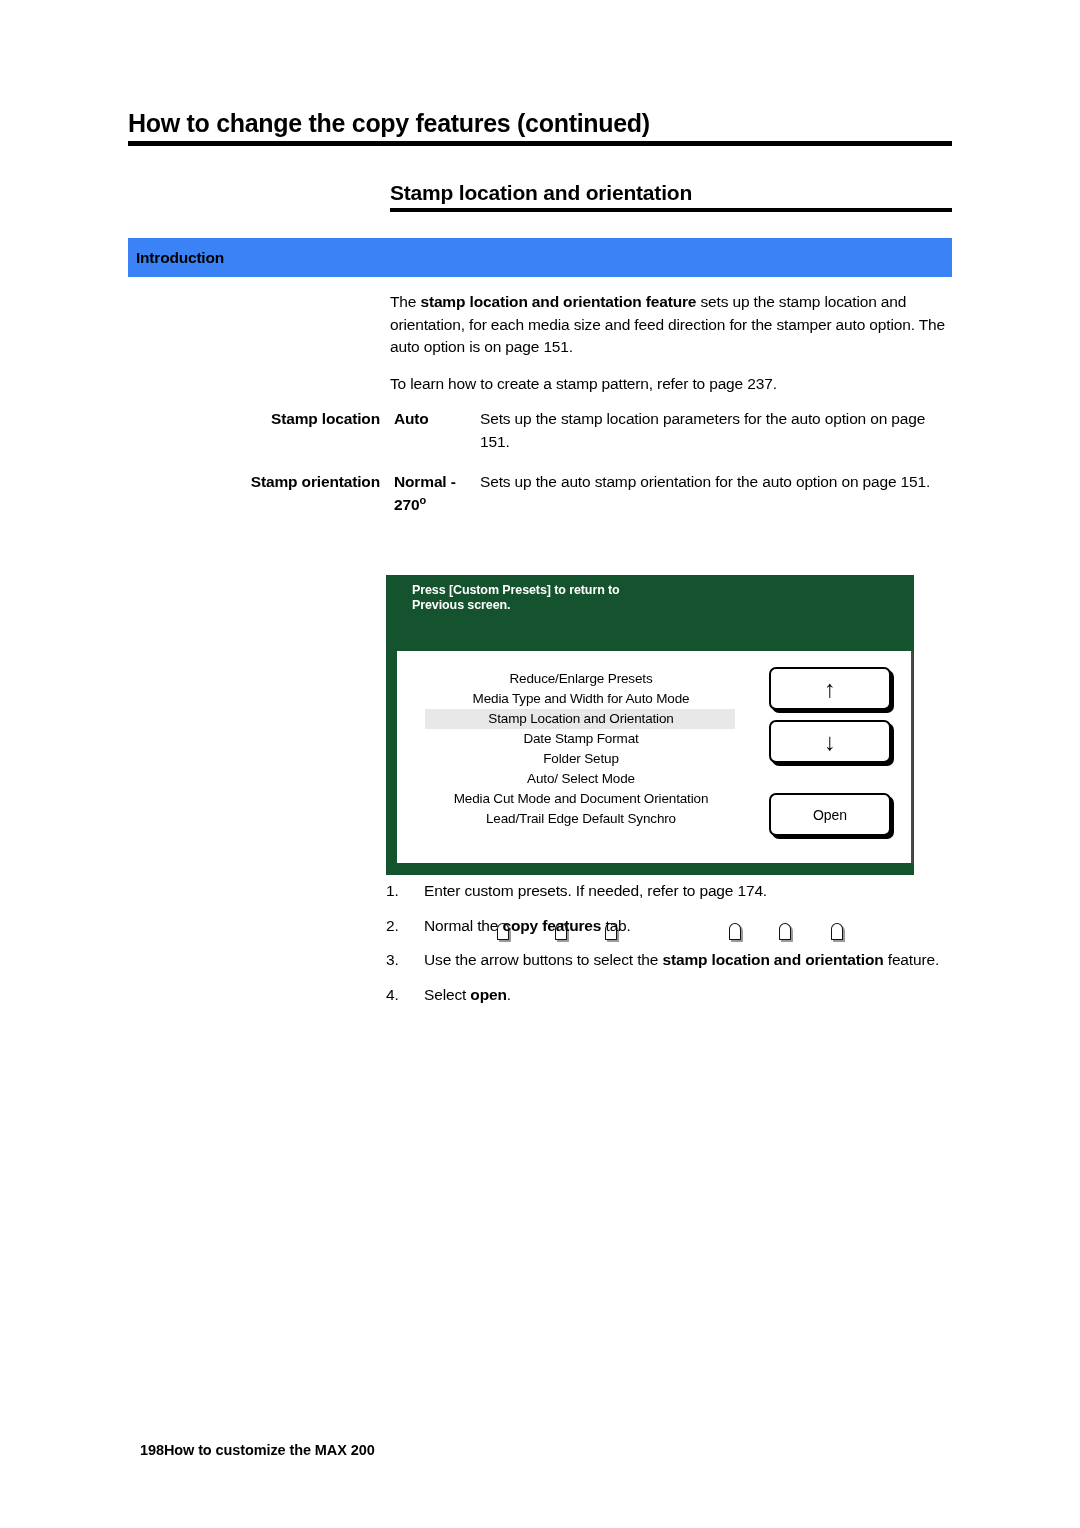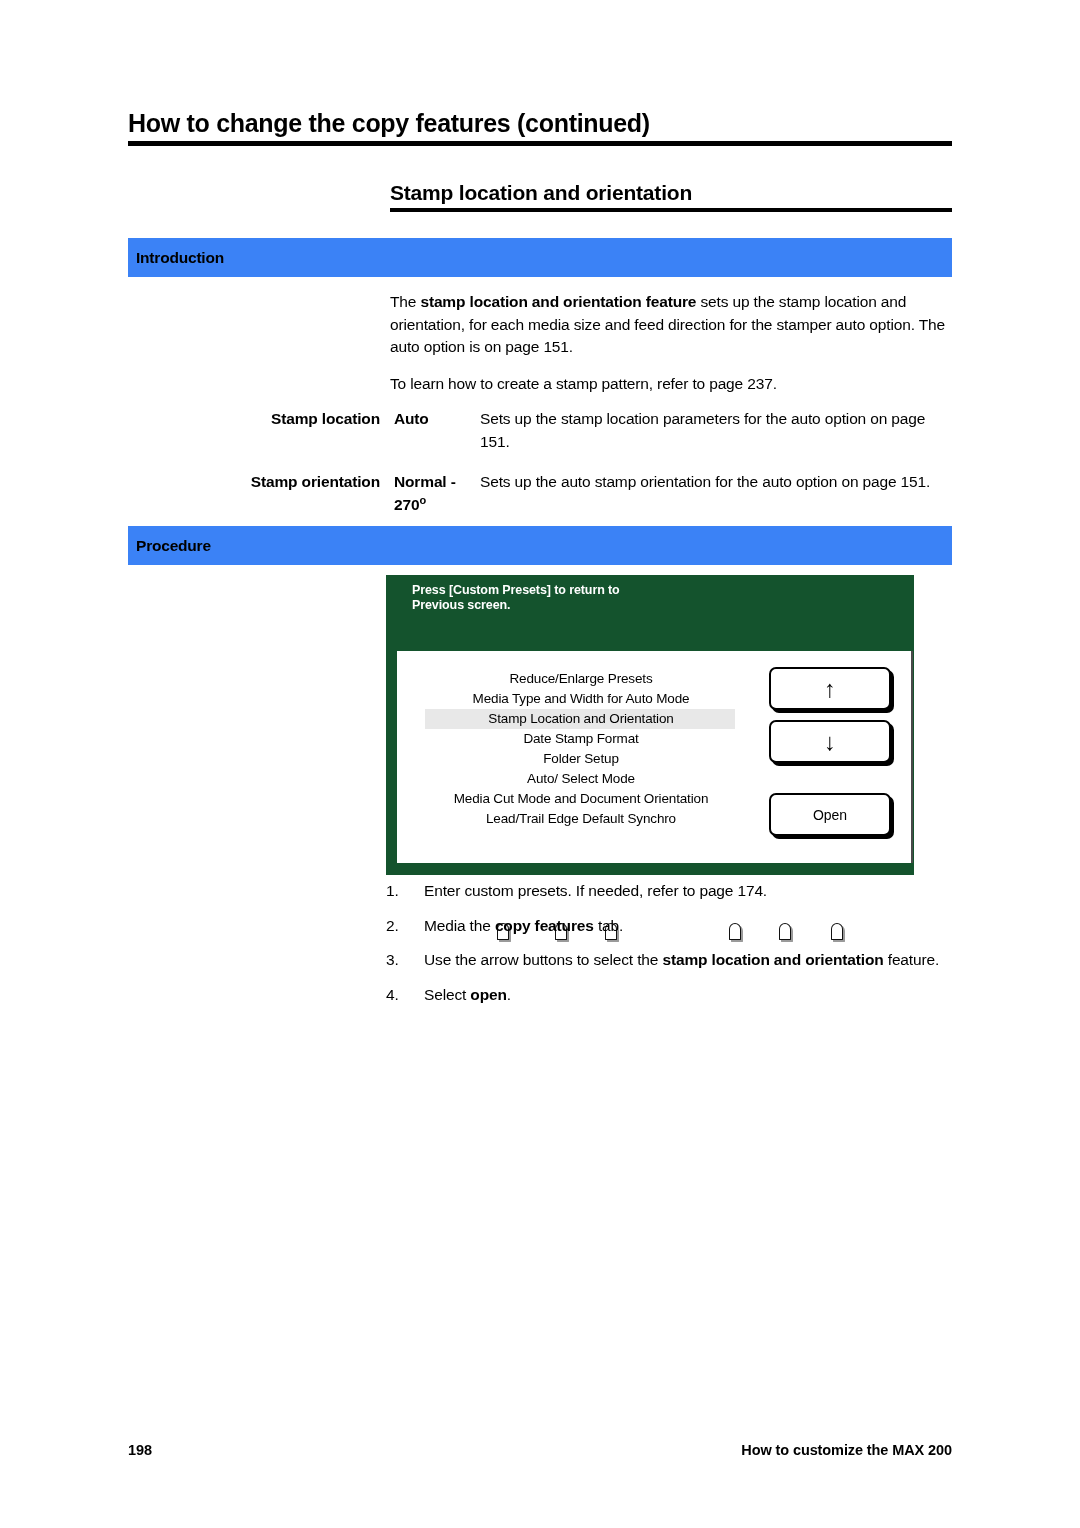--- a/index.html
+++ b/index.html
@@ -283,25 +283,24 @@
   .step-text { flex: 1 1 auto; }
   .step-text b { font-weight: bold; }
   .step-trailing {
     margin-left: 38px;
     margin-top: 12px;
   }
 
   
   .footer {
     position: absolute;
-    left: 128px;
+    left: 140px;
     top: 1442px;
     width: 824px;
     display: flex;
-    justify-content: space-between;
     font-size: 14.5px;
     font-weight: bold;
     letter-spacing: -0.1px;
   }
 </style>
 </head>
 <body>
 
 <div class="page">
 
@@ -332,23 +331,20 @@
 
   <div class="def-row" id="def-row-2">
     <div class="def-term">Stamp orientation</div>
     <div class="def-value">
       <span>Normal -</span><br>
       <span>270</span><span class="deg">o</span>
     </div>
     <div class="def-desc">Sets up the auto stamp orientation for the auto option on page 151.</div>
   </div>
 
-  <div class="block-head" id="block-proc">
-    <span class="block-head-label">Procedure</span>
-  </div>
 
   <div class="device">
 
     <div class="device-msg">
       <div>Press [Custom Presets] to return to</div>
       <div>Previous screen.</div>
     </div>
 
 
     <div class="panel">
@@ -388,21 +384,21 @@
 
   <div class="steps">
 
     <div class="step">
       <div class="step-num">1.</div>
       <div class="step-text"><span>Enter custom presets.  If needed, refer to page 174.</span><b></b><span></span></div>
     </div>
 
     <div class="step">
       <div class="step-num">2.</div>
-      <div class="step-text"><span>Media the </span><b>copy features</b><span> tab.</span></div>
+      <div class="step-text"><span>Normal the </span><b>copy features</b><span> tab.</span></div>
     </div>
 
     <div class="step">
       <div class="step-num">3.</div>
       <div class="step-text"><span>Use the arrow buttons to select the </span><b>stamp location and orientation</b><span> feature.</span></div>
     </div>
 
     <div class="step">
       <div class="step-num">4.</div>
       <div class="step-text"><span>Select </span><b>open</b><span>.</span></div>

